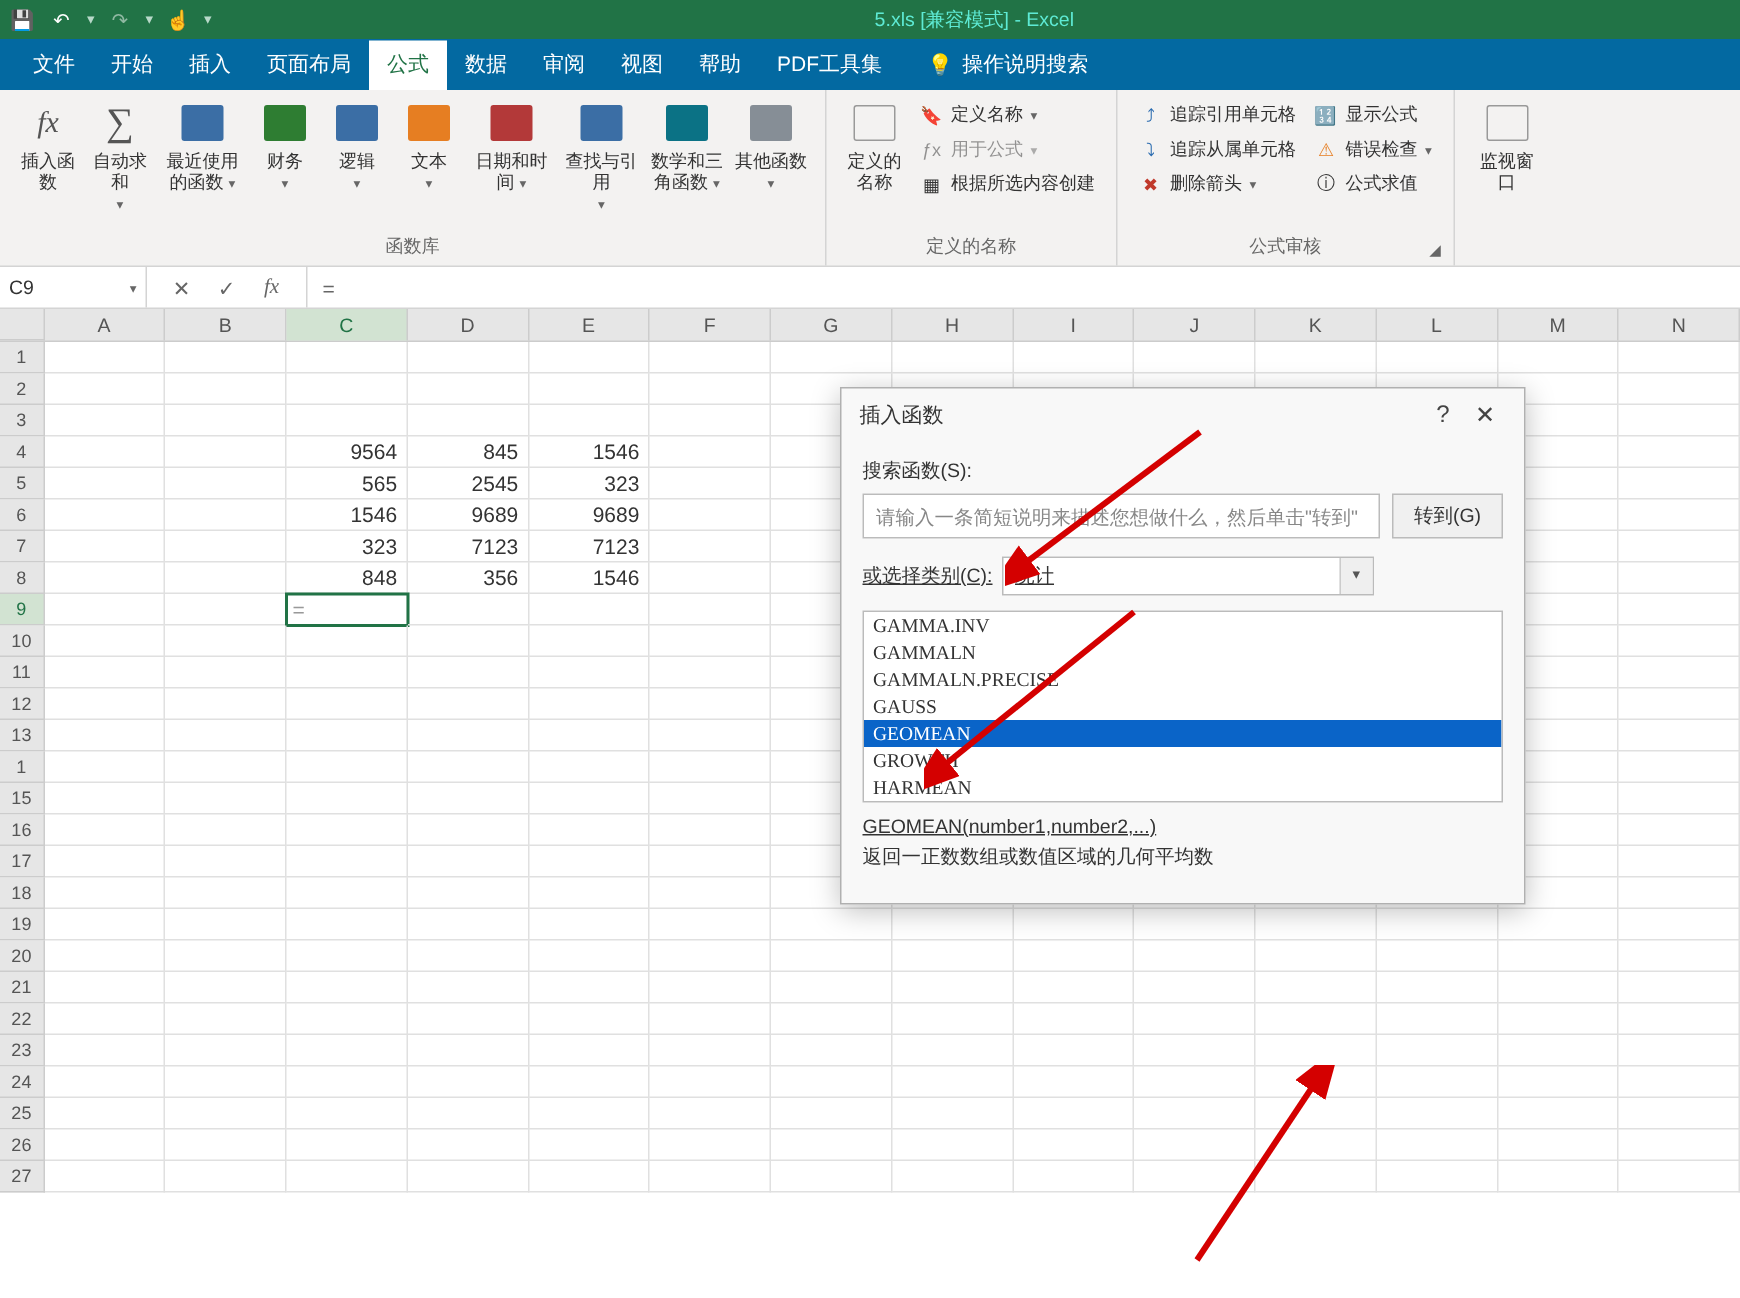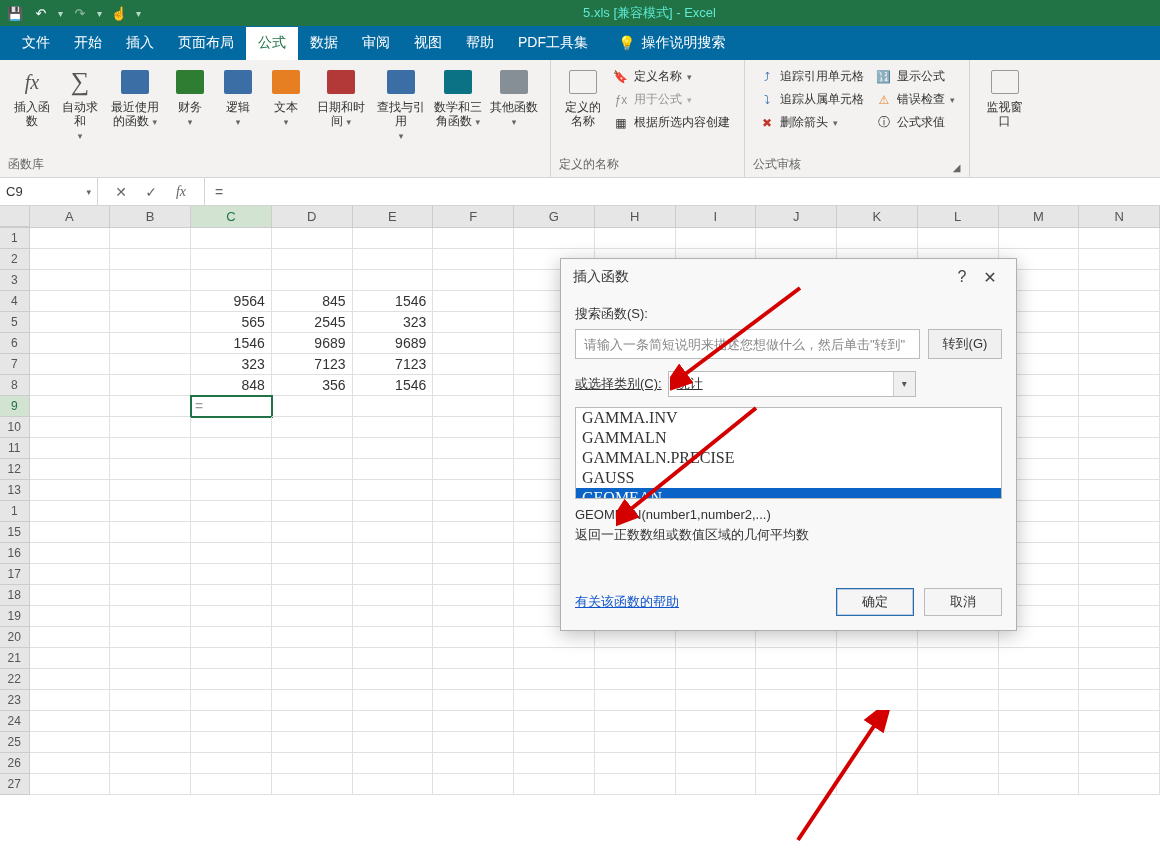--- a/index.html
+++ b/index.html
@@ -15,21 +15,21 @@
   
   .tabs-row { background: #0369a1; display: flex; align-items: center; height: 34px; padding-left: 10px; }
   .tab { color: #fff; padding: 7px 12px 8px; font-size: 14px; cursor: pointer; }
   .tab.active { background: #fff; color: #217346; }
   .search-help { display: flex; align-items: center; color: #fff; margin-left: 18px; gap: 6px; font-size: 14px; }
 
   
   .ribbon { background: #f3f2f1; border-bottom: 1px solid #d4d4d4; height: 118px; display: flex; }
   .group { border-right: 1px solid #d4d4d4; padding: 4px 8px 0; display: flex; flex-direction: column; height: 100%; }
   .group-content { display: flex; flex: 1; }
-  .group-label { font-size: 12px; color: #666; padding: 2px 0 4px; position: relative; }
+  .group-label { text-align: center; font-size: 12px; color: #666; padding: 2px 0 4px; position: relative; }
   .group-label .launcher { position: absolute; right: 0; bottom: 4px; font-size: 10px; color: #666; cursor: pointer; }
   .rbtn-large { display: flex; flex-direction: column; align-items: center; width: 48px; padding: 2px 4px; cursor: pointer; text-align: center; font-size: 12px; color: #333; }
   .rbtn-large .ico { width: 32px; height: 32px; display: flex; align-items: center; justify-content: center; margin-bottom: 2px; }
   .rbtn-large .lbl { line-height: 14px; }
   .drop-caret { font-size: 9px; color: #666; }
   .rbtn-small-col { display: flex; flex-direction: column; justify-content: flex-start; gap: 6px; padding: 4px 6px 0; }
   .rbtn-small { display: flex; align-items: center; gap: 5px; font-size: 12px; color: #333; cursor: pointer; white-space: nowrap; }
   .rbtn-small .ico-s { width: 16px; height: 16px; display: flex; align-items: center; justify-content: center; font-size: 12px; }
 
   .ico-box { display:inline-block; width:28px; height:24px; border-radius:2px; }
@@ -70,24 +70,24 @@
   .dlg-title .t { flex:1; font-size:14px; }
   .dlg-title .help-btn, .dlg-title .close-btn { width:28px; text-align:center; cursor:pointer; color:#444; font-size:16px; }
   .dlg-body { padding: 6px 14px 12px; }
   .dlg-label { margin: 4px 0 6px; font-size:13px; }
   .dlg-row { display:flex; gap:8px; align-items:center; margin-bottom:10px; }
   .search-input { flex:1; height:30px; border:1px solid #bbb; background:#fff; padding:0 8px; color:#888; font-size:13px; line-height: 30px; }
   .goto-btn { width: 74px; height: 30px; border:1px solid #bbb; background: #f0f0f0; cursor:pointer; font-size:13px; line-height: 28px; text-align:center; }
   .cat-row { display:flex; align-items:center; gap:6px; margin: 12px 0 10px; text-decoration: underline; }
   .cat-select { flex:0 0 248px; height:26px; border:1px solid #bbb; background:#fff; display:flex; align-items:center; padding:0 8px; position:relative; }
   .cat-select .dd-btn { position:absolute; right:0; top:0; width:22px; height:24px; border-left:1px solid #ccc; background:#efefef; text-align:center; line-height:24px; font-size:10px; color:#555; }
-  .func-list { border:1px solid #bbb; background:#fff; height:92px; overflow-y:scroll; font-size:16px; margin-bottom: 8px; }
+  .func-list { border:1px solid #bbb; background:#fff; height:128px; overflow-y:scroll; font-size:13px; margin-bottom: 8px; }
   .func-item { padding: 1px 6px; cursor:pointer; font-family: Tahoma; }
   .func-item.sel { background: #0a64c8; color:#fff; }
-  .func-syntax { font-size:13px; margin:4px 0; }
+  .func-syntax { font-size:13px; margin:4px 0;text-decoration:underline; }
   .func-desc { font-size:13px; color:#333; margin-bottom:10px; }
   .dlg-footer { display:flex; align-items:center; padding: 22px 14px 14px; }
   .dlg-link { color:#1155cc; text-decoration:underline; cursor:pointer; font-size:13px; }
   .dlg-footer .spacer { flex:1; }
   .dlg-btn { width: 78px; height: 28px; border:1px solid #bbb; background:#f5f5f5; margin-left:10px; cursor:pointer; font-size:13px; line-height:26px; text-align:center; }
   .dlg-btn.primary { border:1px solid #2a6cb0; box-shadow: inset 0 0 0 1px rgba(42,108,176,.3); }
 
   
   .arrow { position:absolute; pointer-events:none; }
 
@@ -783,20 +783,21 @@
         <span class="dd-btn">▾</span>
       </div>
     </div>
     <div class="func-list" id="funcList">
         <div class="func-item">GAMMA.INV</div>
         <div class="func-item">GAMMALN</div>
         <div class="func-item">GAMMALN.PRECISE</div>
         <div class="func-item">GAUSS</div>
         <div class="func-item sel">GEOMEAN</div>
         <div class="func-item">GROWTH</div>
+        <div class="func-item">HARMEAN</div>
         <div style="height: 0px;"></div>
         <div style="height: 0px;"></div>
         <div style="height: 0px;"></div>
         <div style="height: 0px;"></div>
         <div style="height: 0px;"></div>
         <div style="height: 0px;"></div>
         <div style="height: 0px;"></div>
         <div style="height: 0px;"></div>
         <div style="height: 0px;"></div>
         <div style="height: 0px;"></div>
@@ -806,26 +807,20 @@
         <div style="height: 0px;"></div>
         <div style="height: 0px;"></div>
         <div style="height: 0px;"></div>
         <div style="height: 0px;"></div>
         <div style="height: 0px;"></div>
         <div style="height: 0px;"></div>
         <div style="height: 0px;"></div>
       </div>
     <div class="func-syntax">GEOMEAN(number1,number2,...)</div>
     <div class="func-desc">返回一正数数组或数值区域的几何平均数</div>
-  </div>
-  <div class="dlg-footer">
-    <span class="dlg-link">有关该函数的帮助</span>
-    <span class="spacer"></span>
-    <div class="dlg-btn primary">确定</div>
-    <div class="dlg-btn">取消</div>
   </div>
 </div>
 
 <svg class="arrow" style="left:670px; top:278px;" width="140" height="120">
   <defs>
       <marker id="ah1" markerWidth="10" markerHeight="10" refX="2" refY="3" orient="auto">
         <path d="M0,0 L0,6 L9,3 z" fill="#d40000"></path>
       </marker>
     </defs>
   <line x1="130" y1="10" x2="10" y2="100" stroke="#d40000" stroke-width="4" marker-end="url(#ah1)"></line>

